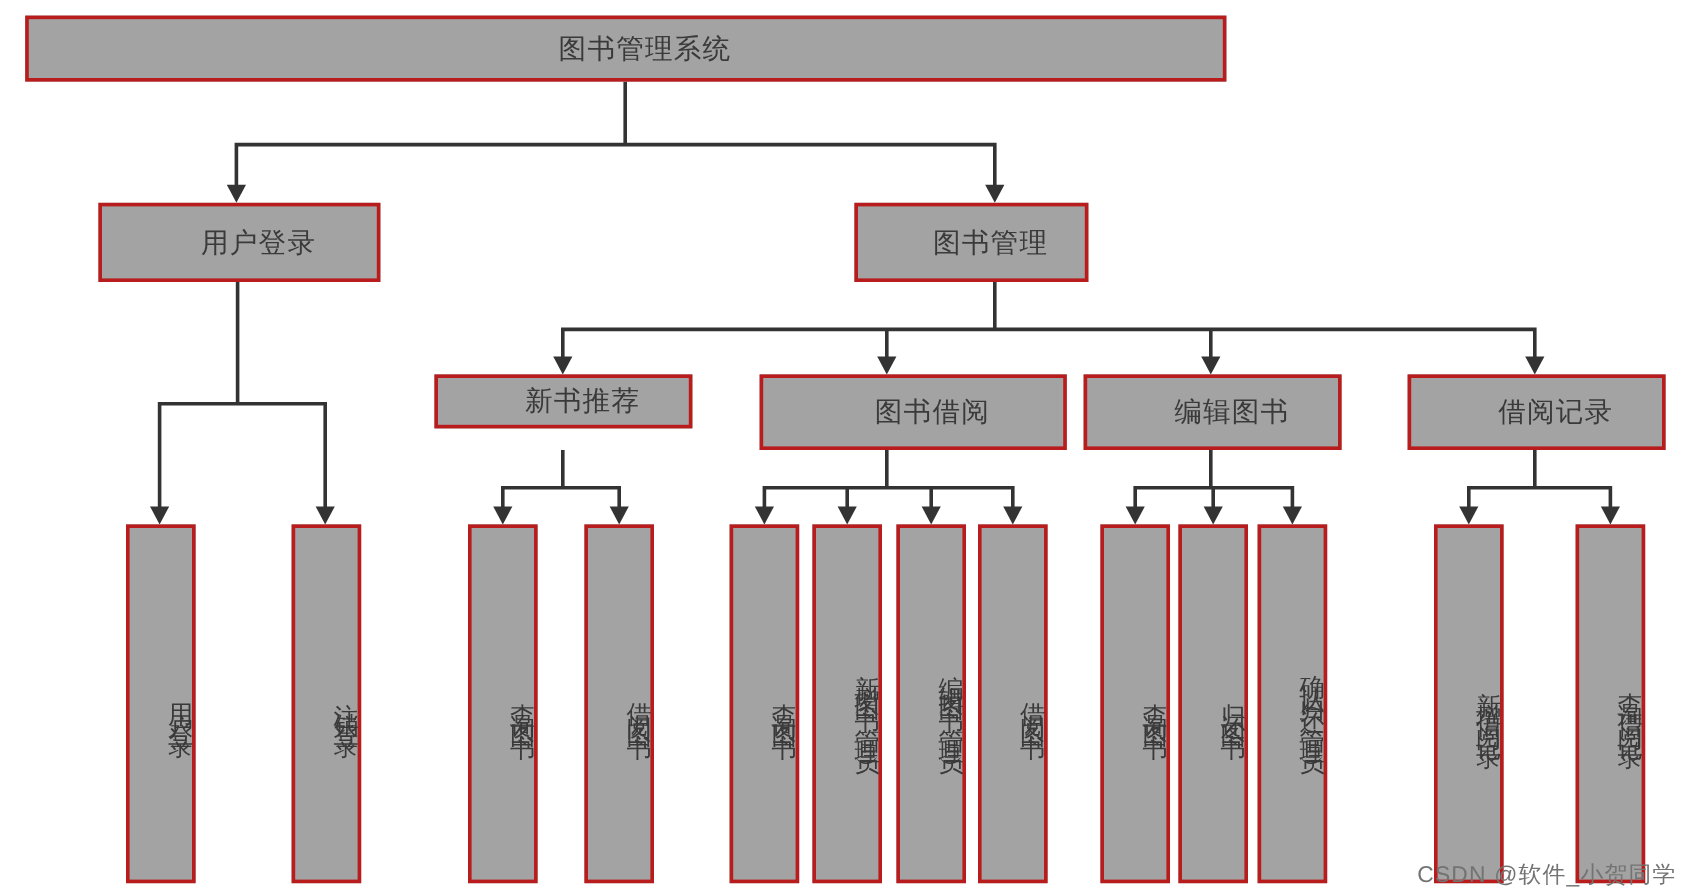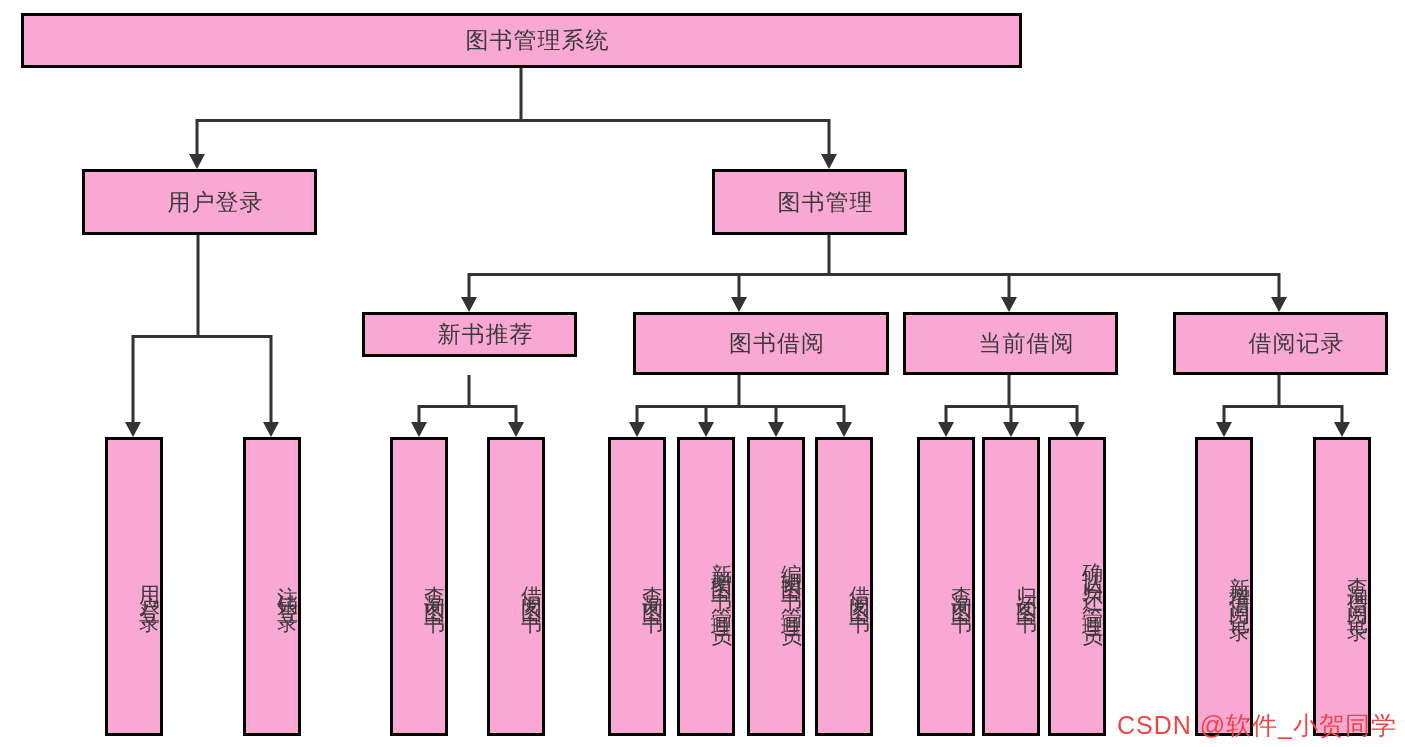--- a/index.html
+++ b/index.html
@@ -4,37 +4,37 @@
 <style>
   html,body{margin:0;padding:0;}
   body{
     width:1405px;height:747px;position:relative;overflow:hidden;
     background:#ffffff;
     font-family:"Liberation Sans", sans-serif;
   }
   #connectors{position:absolute;left:0;top:0;z-index:1;}
   .box{
     position:absolute;z-index:2;
-    background:#f9a8d4;
-    border:3px solid #000000;
+    background:#a3a3a3;
+    border:3px solid #b91c1c;
     box-sizing:border-box;
     color:#3a3a3a;
     display:flex;align-items:center;justify-content:center;padding-left:32px;
   }
   .hbox{font-size:23px;letter-spacing:1px;}
   .vbox{
     font-size:21px;
     writing-mode:vertical-rl;
     letter-spacing:9px;
     line-height:1;
   }
   .watermark{
     position:absolute;z-index:3;
     right:8px;bottom:5px;
-    font-size:25px;color:#ef4444;letter-spacing:1px;
+    font-size:19px;color:#737373;letter-spacing:1px;
   }
 
   
   .n-root {left:21px;  top:13px;  width:1001px;height:55px;}
   .n-login{left:82px;  top:169px; width:235px; height:66px;}
   .n-mgmt {left:712px; top:169px; width:195px; height:66px;}
 
   .n-sec0{left:362px; top:312px;width:215px;height:45px;}
   .n-sec1{left:633px; top:312px;width:256px;height:63px;}
   .n-sec2{left:903px; top:312px;width:215px;height:63px;}
@@ -91,21 +91,21 @@
   </g>
 </svg>
 
 <div class="box hbox n-root">图书管理系统</div>
 
 <div class="box hbox n-login">用户登录</div>
 <div class="box hbox n-mgmt">图书管理</div>
 
 <div class="box hbox n-sec0">新书推荐</div>
 <div class="box hbox n-sec1">图书借阅</div>
-<div class="box hbox n-sec2">当前借阅</div>
+<div class="box hbox n-sec2">编辑图书</div>
 <div class="box hbox n-sec3">借阅记录</div>
 
 <div class="box vbox leaf n-l0">用户登录</div>
 <div class="box vbox leaf n-l1">注销登录</div>
 
 <div class="box vbox leaf n-l2">查询图书</div>
 <div class="box vbox leaf n-l3">借阅图书</div>
 
 <div class="box vbox leaf n-l4">查询图书</div>
 <div class="box vbox leaf n-l5">新增图书（管理员）</div>

